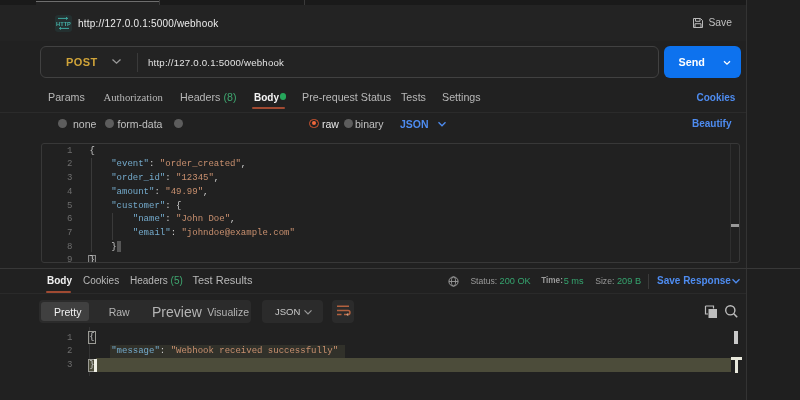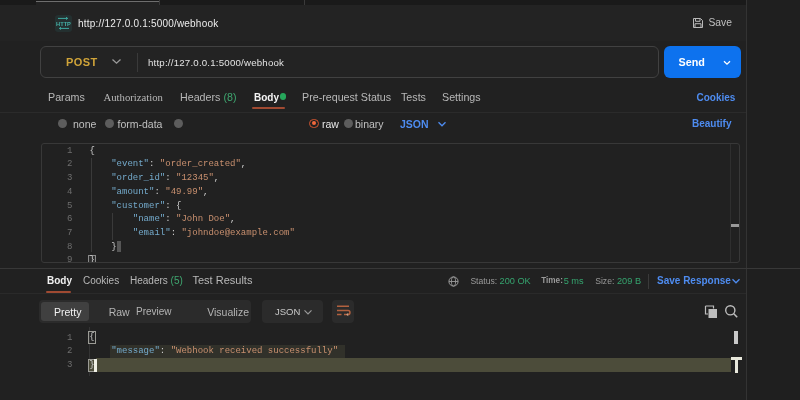--- a/index.html
+++ b/index.html
@@ -140,21 +140,21 @@
   <div class="row blue" style="left:657px;top:270px;height:21px;font-size:10px;">Save Response</div>
   <svg class="abs" style="left:731px;top:277.5px;" width="10" height="7" viewBox="0 0 10 7">
     <path d="M1.5 1.3 L5 4.8 L8.5 1.3" stroke="#4e8cf0" stroke-width="1.3" fill="none"></path>
   </svg>
   <div class="abs" style="left:0;top:292.5px;width:746px;height:1px;background:#2a2a2a;"></div>
 
   <div class="abs" style="left:38.7px;top:300.4px;width:212px;height:22.7px;background:#2b2b2b;border-radius:4px;"></div>
   <div class="abs" style="left:40.9px;top:302.4px;width:48px;height:18.7px;background:#404040;border-radius:3px;"></div>
   <div class="row" style="left:54px;top:300.4px;height:22.7px;font-size:10.5px;color:#f2f2f2;">Pretty</div>
   <div class="row" style="left:108.7px;top:300.4px;height:22.7px;font-size:10.5px;color:#b4b4b4;">Raw</div>
-  <div class="row" style="left:136px;top:300.4px;height:22.7px;font-size:10px;color:#b4b4b4;">Preview</div>
+  <div class="row" style="left:152px;top:300.4px;height:22.7px;font-size:14px;color:#b4b4b4;">Preview</div>
   <div class="row" style="left:207.2px;top:300.4px;height:22.7px;font-size:10.5px;color:#b4b4b4;">Visualize</div>
   <div class="abs" style="left:262px;top:300.4px;width:61px;height:22.7px;background:#2b2b2b;border-radius:4px;"></div>
   <div class="row" style="left:275px;top:300.4px;height:22.7px;font-size:9.5px;color:#c9c9c9;">JSON</div>
   <svg class="abs" style="left:303px;top:308.5px;" width="10" height="7" viewBox="0 0 10 7">
     <path d="M1.5 1.3 L5 4.8 L8.5 1.3" stroke="#9a9a9a" stroke-width="1.2" fill="none"></path>
   </svg>
   <div class="abs" style="left:331.8px;top:300.4px;width:22px;height:22.7px;background:#2b2b2b;border-radius:4px;"></div>
   <svg class="abs" style="left:335.5px;top:305px;" width="17" height="14" viewBox="0 0 17 14">
     <path d="M1 1.2 h12 M1 5.4 h11 M1 9.6 h4.5" stroke="#b2613f" stroke-width="1.5" fill="none"></path>
     <path d="M12 5.4 c2.6 0 2.6 4.2 0 4.2 h-4" stroke="#b2613f" stroke-width="1.5" fill="none"></path>

